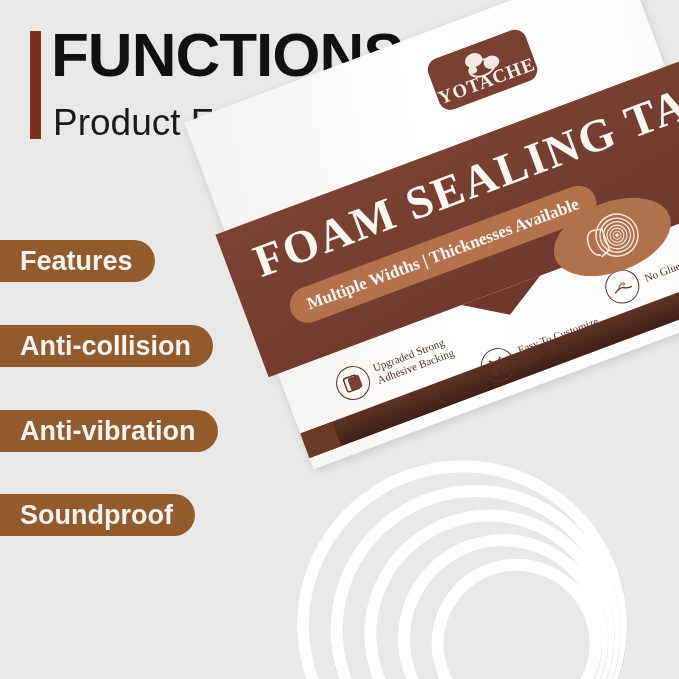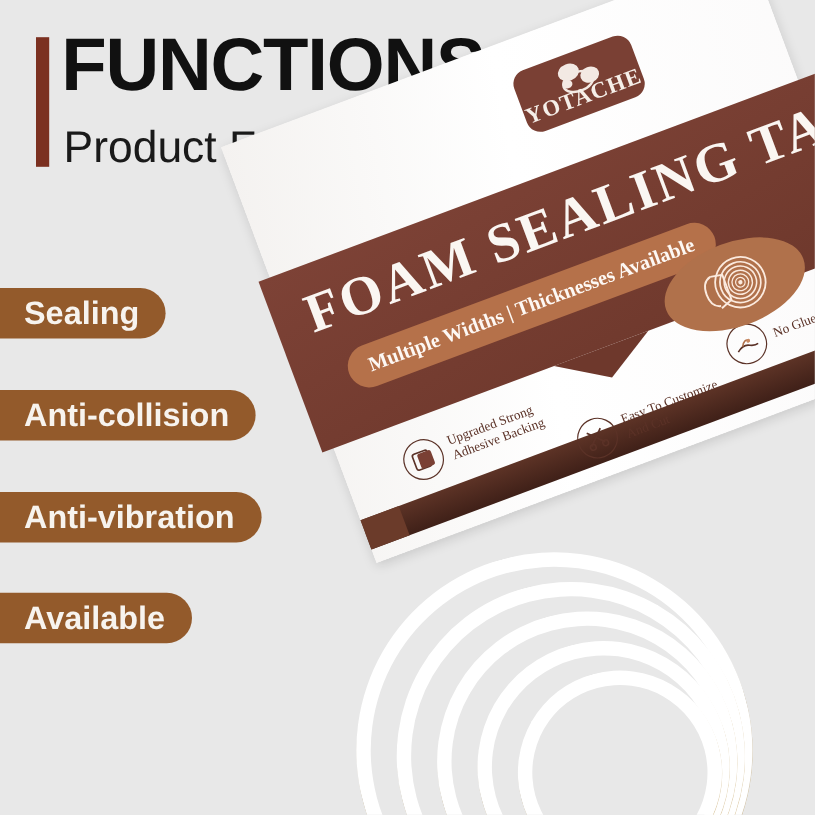--- a/index.html
+++ b/index.html
@@ -274,30 +274,30 @@
 </head>
 <body>
 
 <div class="header">
   <div class="accent-bar"></div>
   <div class="title-main">FUNCTIONS</div>
   <div class="title-sub">Product Features</div>
 </div>
 
 <div class="pill pill-0">
-  <span>Sealing</span>
+  <span>Features</span>
 </div>
 <div class="pill pill-1">
   <span>Anti-collision</span>
 </div>
 <div class="pill pill-2">
   <span>Anti-vibration</span>
 </div>
 <div class="pill pill-3">
-  <span>Available</span>
+  <span>Soundproof</span>
 </div>
 
 <div class="product-stage">
 
   <div class="coil-wrap">
     <div class="coil c1"></div>
     <div class="coil c2"></div>
     <div class="coil c3"></div>
     <div class="coil c4"></div>
     <div class="coil c5"></div>

